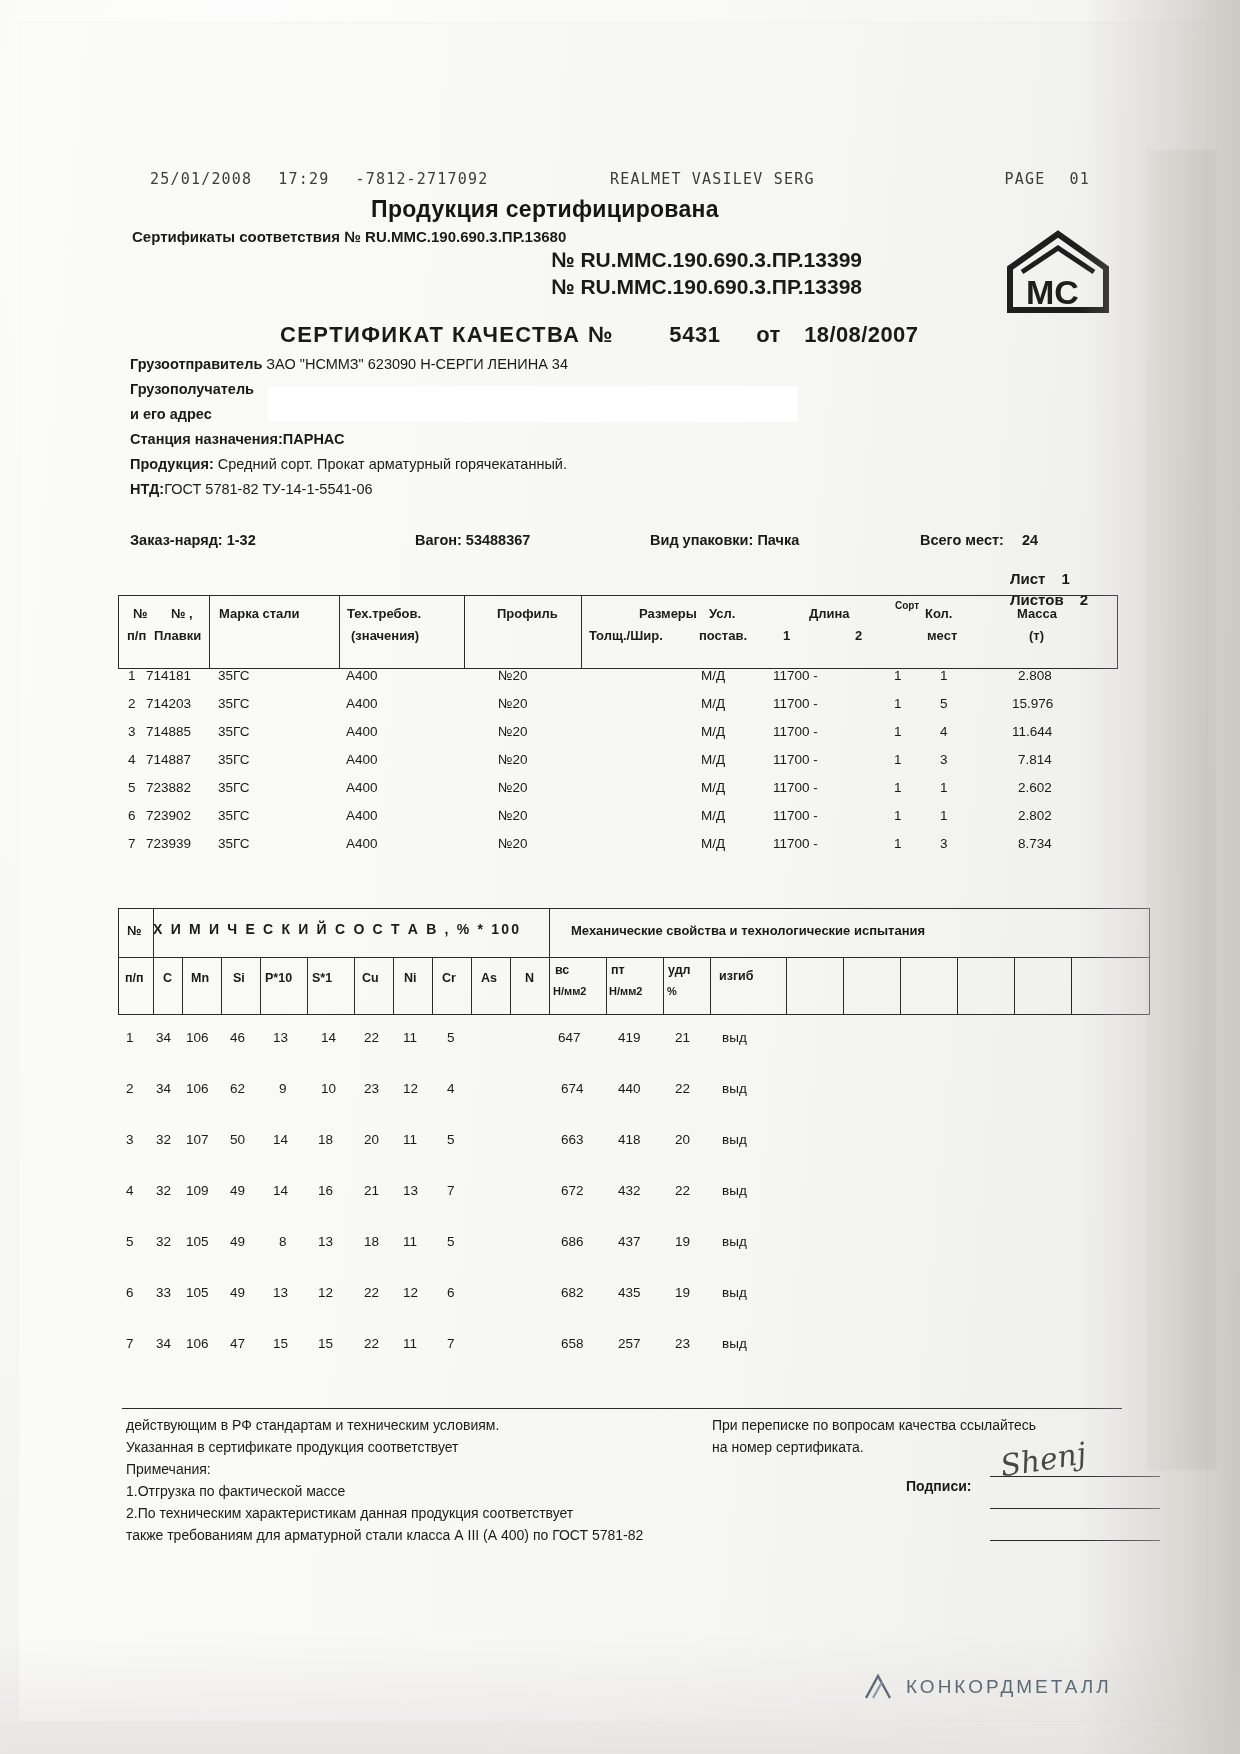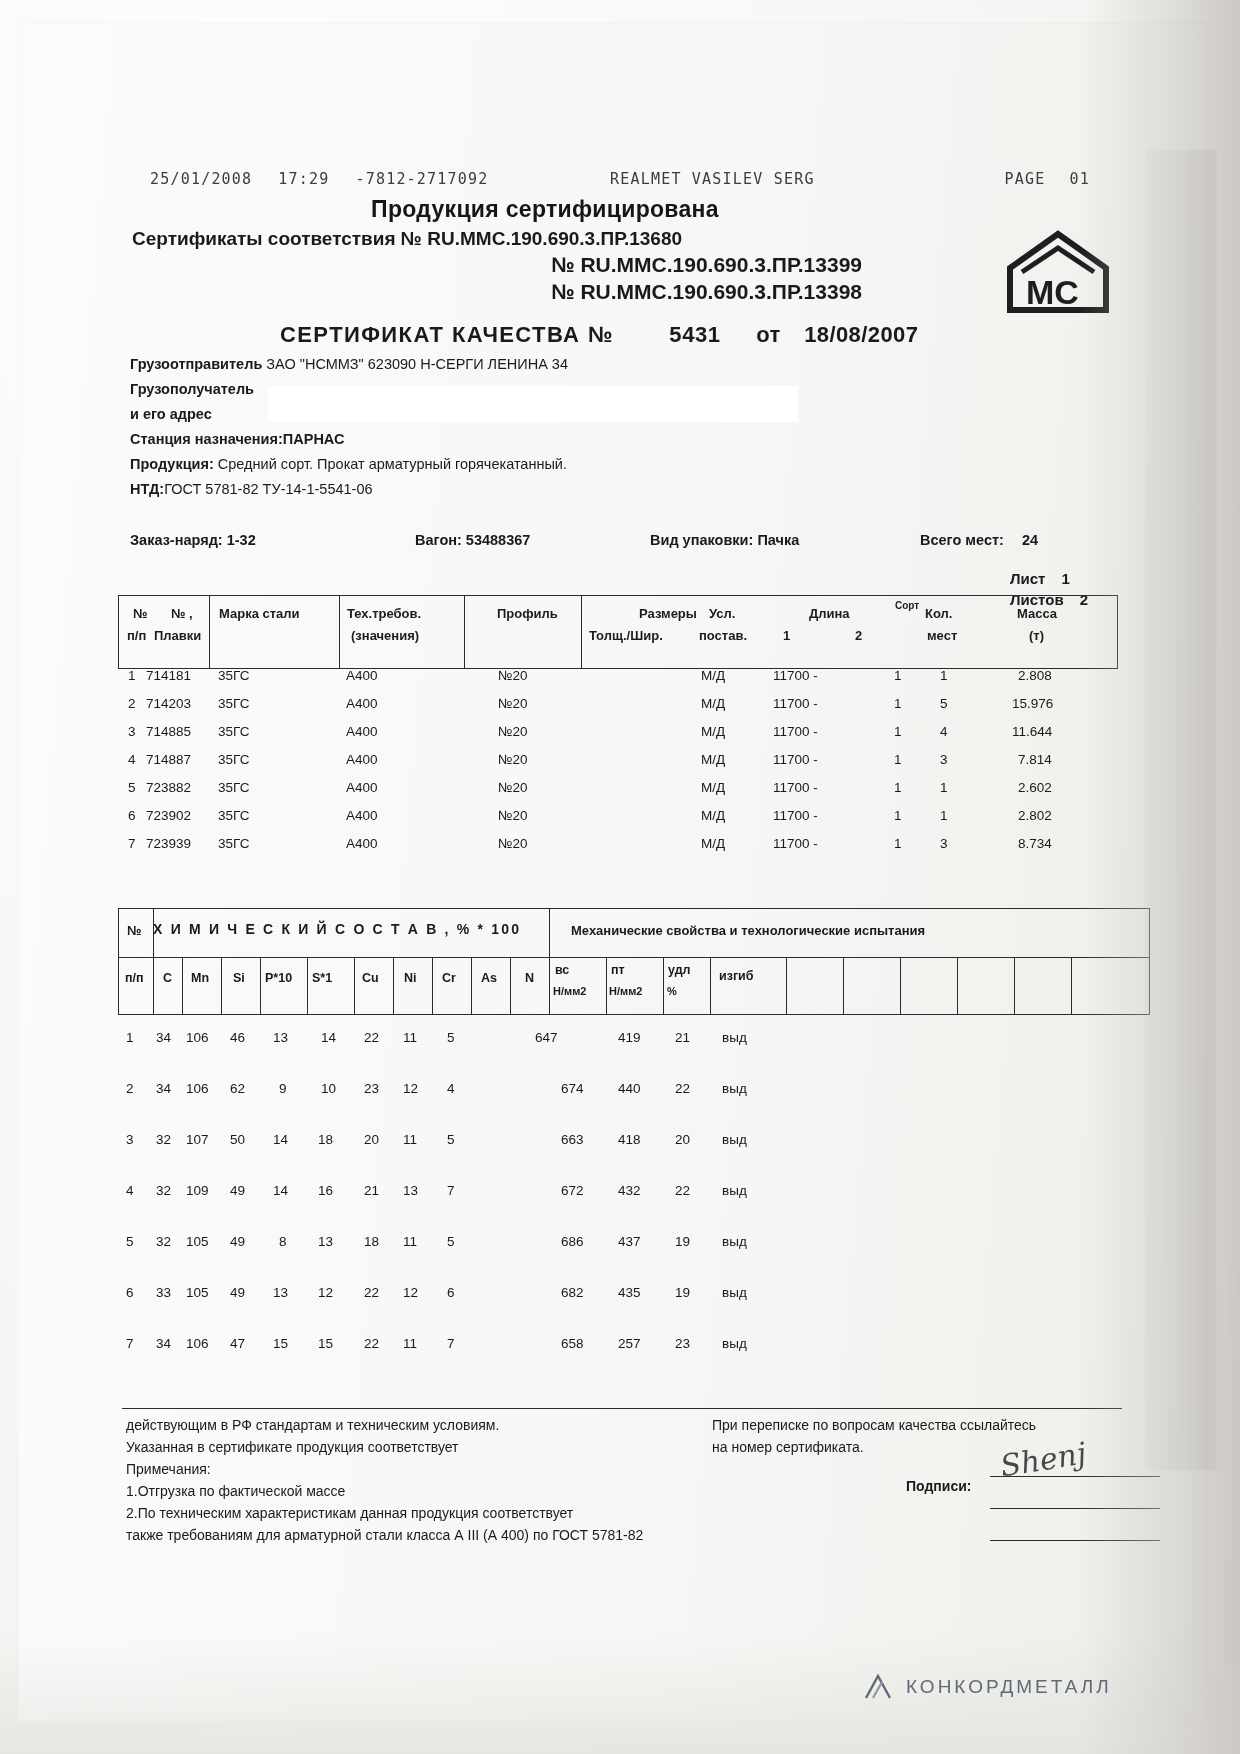--- a/index.html
+++ b/index.html
@@ -74,21 +74,21 @@
     text-align: center;
   }
   .cert-title {
     font-size: 23px;
     font-weight: bold;
     color: #161616;
     letter-spacing: 0.3px;
   }
   .cert-line2 {
     margin-top: 5px;
-    font-size: 19px;
+    font-size: 15px;
     font-weight: bold;
     text-align: left;
     padding-left: 2px;
   }
   .cert-line3, .cert-line4 {
     margin-top: 3px;
     font-size: 21px;
     font-weight: bold;
     text-align: right;
     padding-right: 98px;
@@ -593,21 +593,21 @@
       <div class="r">
         <span class="c" style="left:8px;">1</span>
         <span class="c" style="left:38px;">34</span>
         <span class="c" style="left:68px;">106</span>
         <span class="c" style="left:112px;">46</span>
         <span class="c" style="left:155px;">13</span>
         <span class="c" style="left:203px;">14</span>
         <span class="c" style="left:246px;">22</span>
         <span class="c" style="left:285px;">11</span>
         <span class="c" style="left:329px;">5</span>
-        <span class="c" style="left:417px;">647</span>
+        <span class="c" style="left:440px;">647</span>
         <span class="c" style="left:500px;">419</span>
         <span class="c" style="left:557px;">21</span>
         <span class="c" style="left:604px;">выд</span>
       </div>
       <div class="r">
         <span class="c" style="left:8px;">2</span>
         <span class="c" style="left:38px;">34</span>
         <span class="c" style="left:68px;">106</span>
         <span class="c" style="left:112px;">62</span>
         <span class="c" style="left:161px;">9</span>

